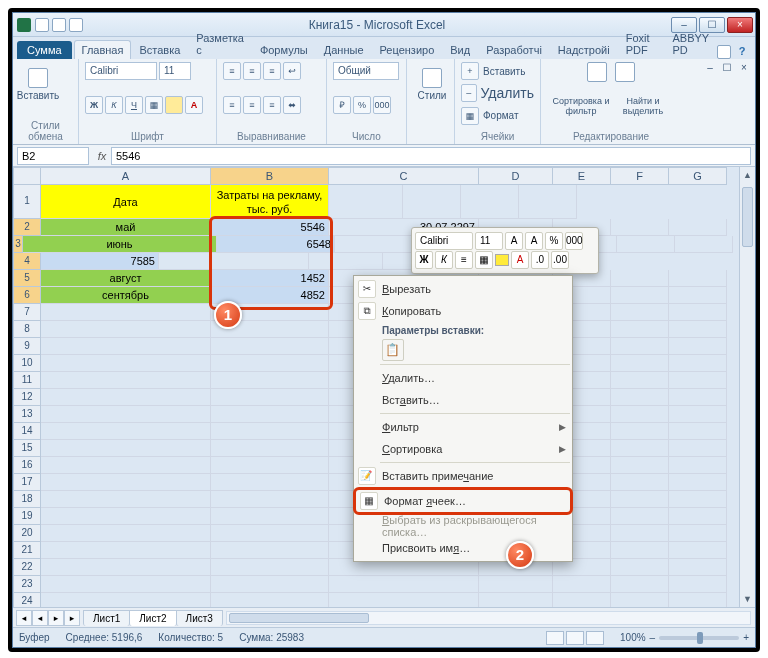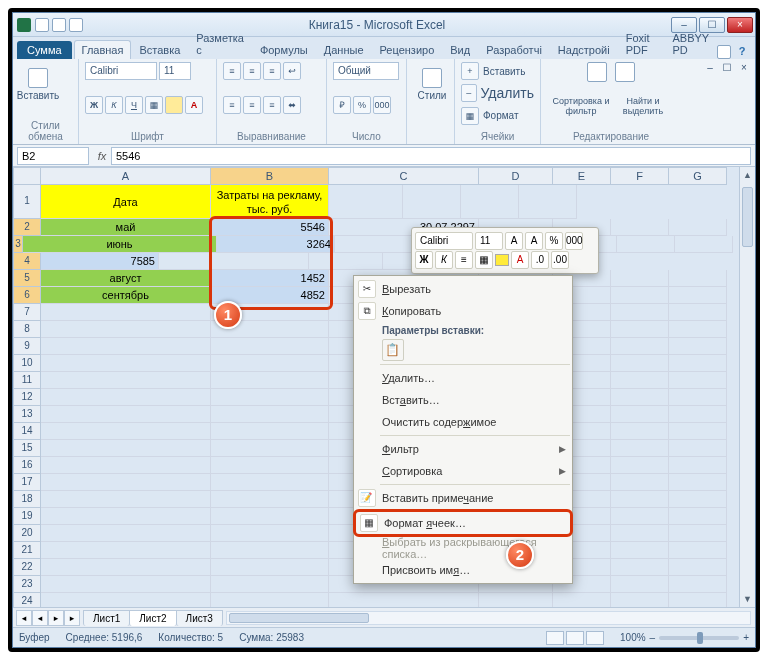--- a/index.html
+++ b/index.html
@@ -271,21 +271,21 @@
               <div class="td sel right" style="width:118px">5546</div>
               <div class="td right" style="width:150px">30.07.2297</div>
               <div class="td" style="width:74px"></div>
               <div class="td" style="width:58px"></div>
               <div class="td" style="width:58px"></div>
               <div class="td" style="width:58px"></div>
             </div>
             <div class="tr">
               <div class="rh sel">3</div>
               <div class="td green" style="width:194px">июнь</div>
-              <div class="td sel right" style="width:118px">3264</div>
+              <div class="td sel right" style="width:118px">6548</div>
               <div class="td right" style="width:150px"></div>
               <div class="td" style="width:74px"></div>
               <div class="td" style="width:58px"></div>
               <div class="td" style="width:58px"></div>
               <div class="td" style="width:58px"></div>
             </div>
             <div class="tr">
               <div class="rh sel">4</div>
               <div class="td sel right" style="width:118px">7585</div>
               <div class="td right" style="width:150px"></div>
@@ -538,23 +538,20 @@
           </div>
       <div class="hdr">Параметры вставки:</div>
       <div class="paste-ic">📋</div>
       <div class="sep"></div>
       <div class="item">
             <span><u>У</u>далить…</span>
           </div>
       <div class="item">
             <span>Вст<u>а</u>вить…</span>
           </div>
-      <div class="item">
-            <span>Очистить содер<u>ж</u>имое</span>
-          </div>
       <div class="sep"></div>
       <div class="item">
             <span><u>Ф</u>ильтр</span>
             <span class="arr">▶</span>
           </div>
       <div class="item">
             <span><u>С</u>ортировка</span>
             <span class="arr">▶</span>
           </div>
       <div class="sep"></div>

